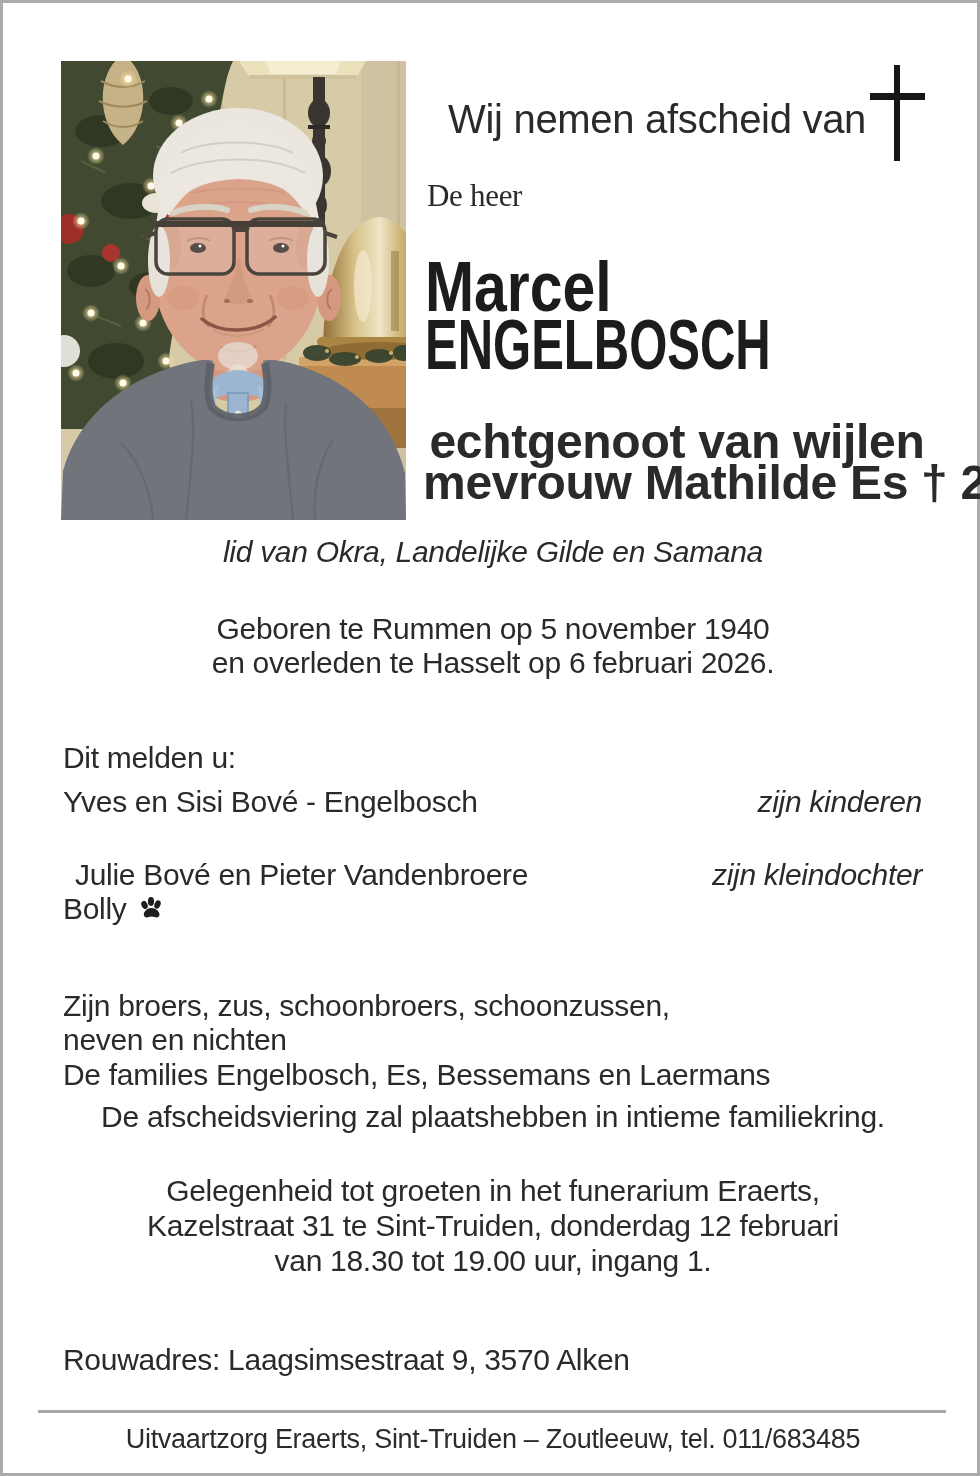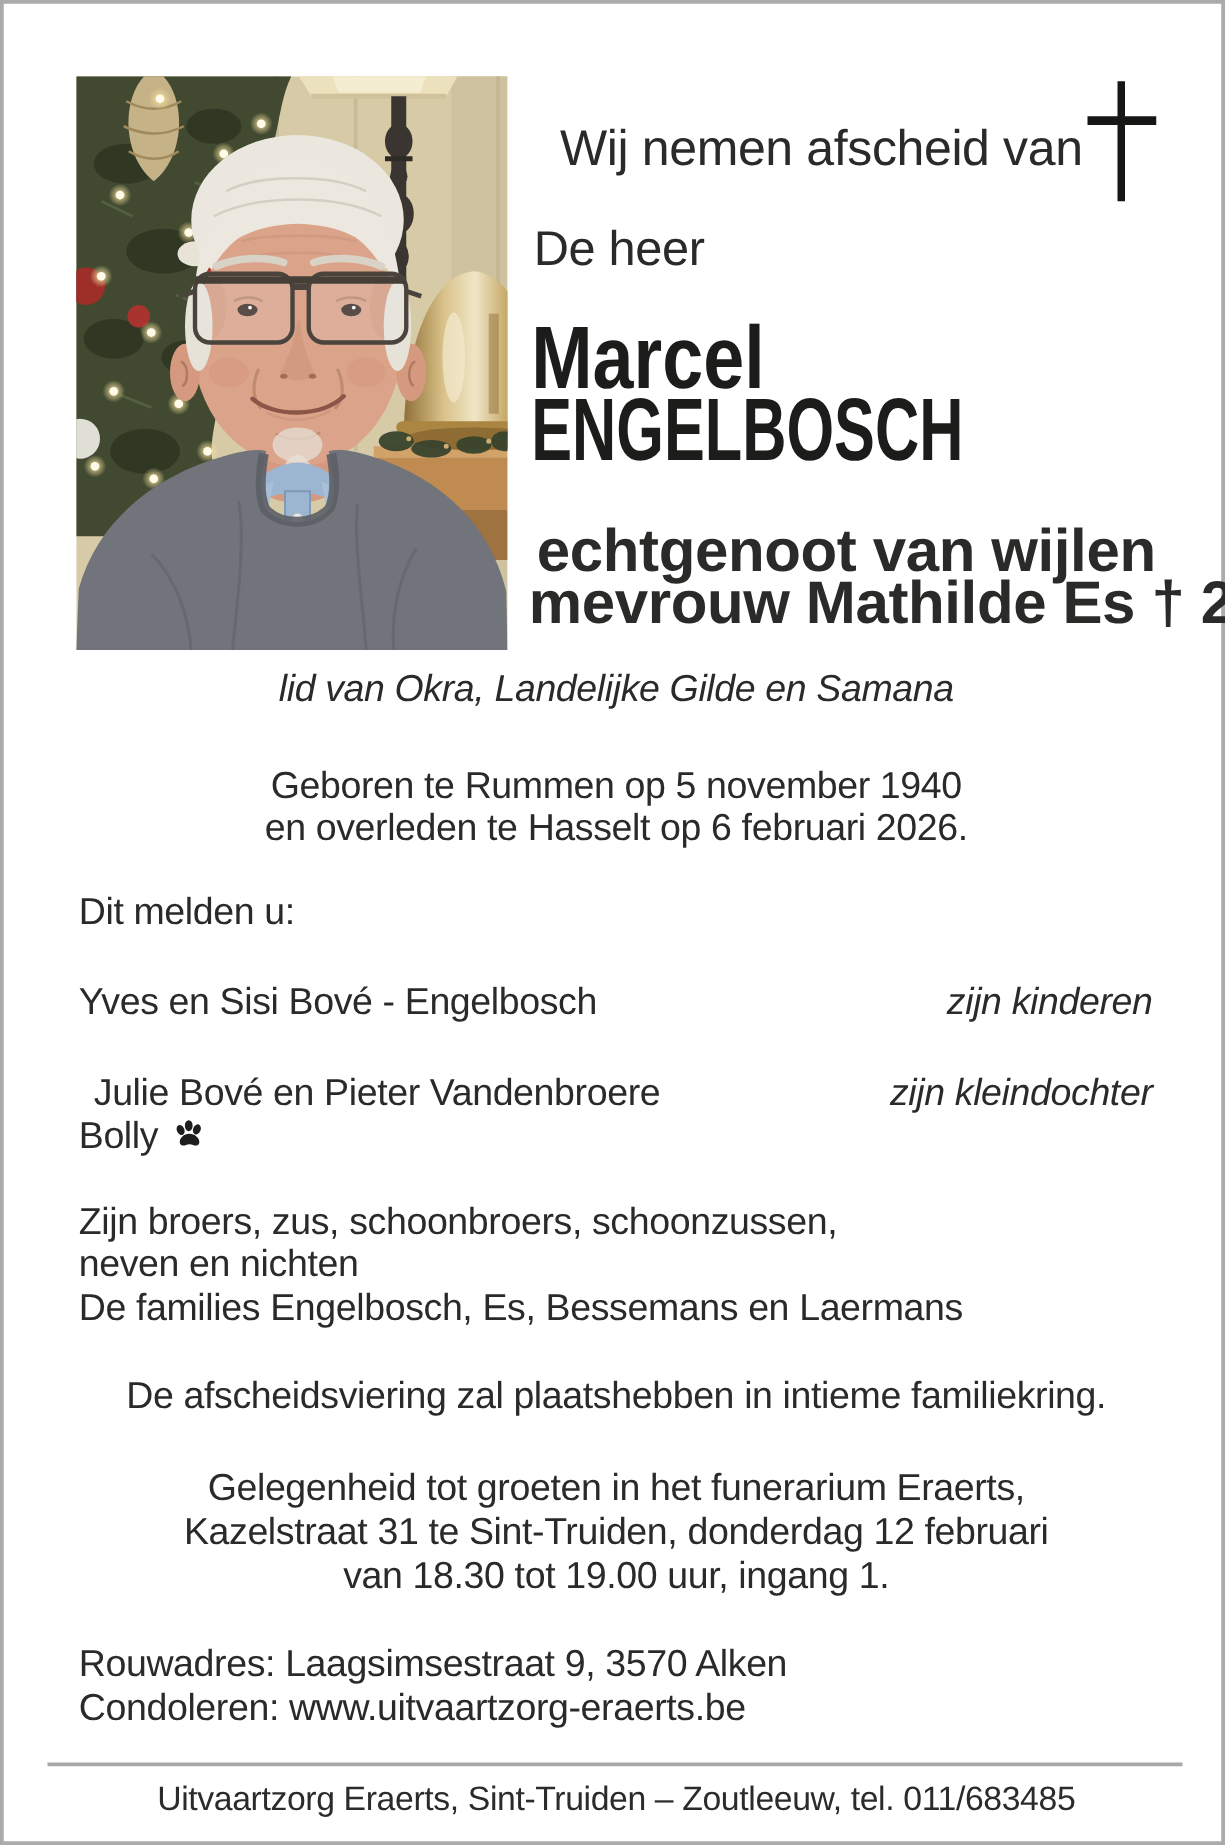--- a/index.html
+++ b/index.html
@@ -9,25 +9,25 @@
     color:#2a2a28; letter-spacing:-0.3px;
   }
   * { box-sizing:border-box; }
   .card {
     position:absolute; inset:0; background:#ffffff;
     border:3px solid #ababab;
   }
   .abs { position:absolute; white-space:nowrap; }
   .fs-body { font-size:30px; line-height:35px; }
   .center { left:0; width:980px; text-align:center; }
-  .leftcol { left:60px; }
+  .leftcol { left:60px;margin-top:28px; }
   .italic { font-style:italic; }
   .row { left:60px; right:55px; display:flex; justify-content:space-between; align-items:baseline; }
   .intro-text { left:424px; top:94px; font-size:40px;margin-left:21px; }
-  .salutation { left:424px; top:175px; font-size:39px; }
+  .salutation { left:424px; top:175px; font-size:31px;font-family:Liberation Serif, serif; }
   .big-name { left:422px; font-size:71px; font-weight:bold; line-height:1; color:#1c1c1a; letter-spacing:0; }
   .big-name .squeeze { display:inline-block; transform-origin:left top; }
   .first-name { top:248px; }
   .first-name .squeeze { transform:scaleX(0.83); }
   .last-name { top:306px; }
   .last-name .squeeze { transform:scaleX(0.69); }
   .spouse { left:420px; top:418px; width:508px; text-align:center;
             font-size:48px; font-weight:bold; line-height:41px; }
   .memberships { top:531px; }
   .born  { top:608px; }
@@ -328,18 +328,17 @@
   <div class="abs leftcol fs-body rel1">Zijn broers, zus, schoonbroers, schoonzussen,</div>
   <div class="abs leftcol fs-body rel2">neven en nichten</div>
   <div class="abs leftcol fs-body rel3">De families Engelbosch, Es, Bessemans en Laermans</div>
 
   <div class="abs center fs-body ceremony">De afscheidsviering zal plaatshebben in intieme familiekring.</div>
   <div class="abs center fs-body visit1">Gelegenheid tot groeten in het funerarium Eraerts,</div>
   <div class="abs center fs-body visit2">Kazelstraat 31 te Sint-Truiden, donderdag 12 februari</div>
   <div class="abs center fs-body visit3">van 18.30 tot 19.00 uur, ingang 1.</div>
 
   <div class="abs leftcol fs-body mourning">Rouwadres: Laagsimsestraat 9, 3570 Alken</div>
-  <div class="abs leftcol fs-body condole">Condoleren: www.uitvaartzorg-eraerts.be</div>
 
   <div class="abs divider"></div>
   <div class="abs center footer-line">Uitvaartzorg Eraerts, Sint-Truiden – Zoutleeuw, tel. 011/683485</div>
 
 </div>
 
 </body></html>

